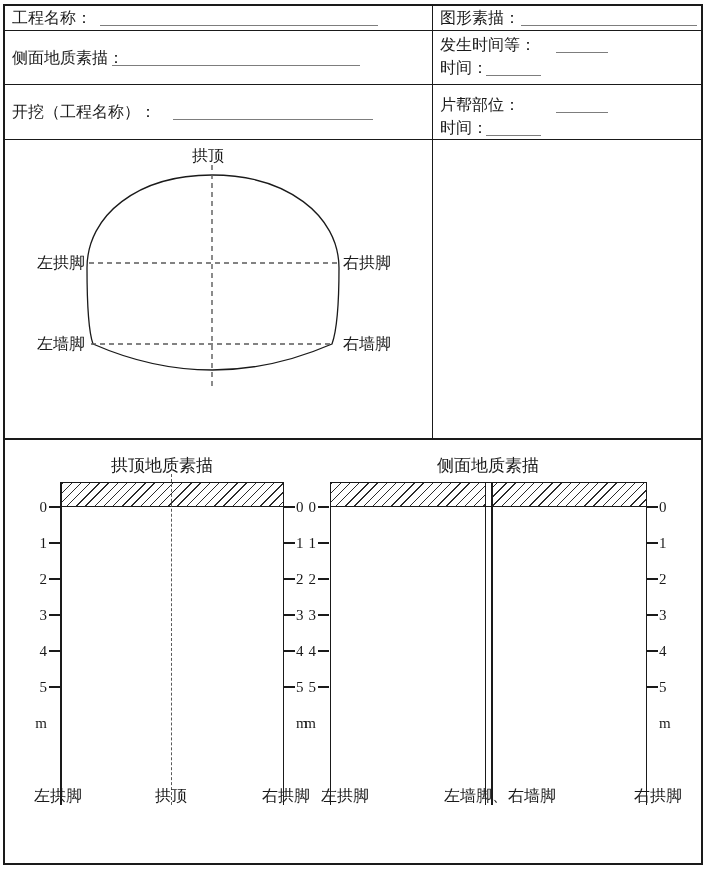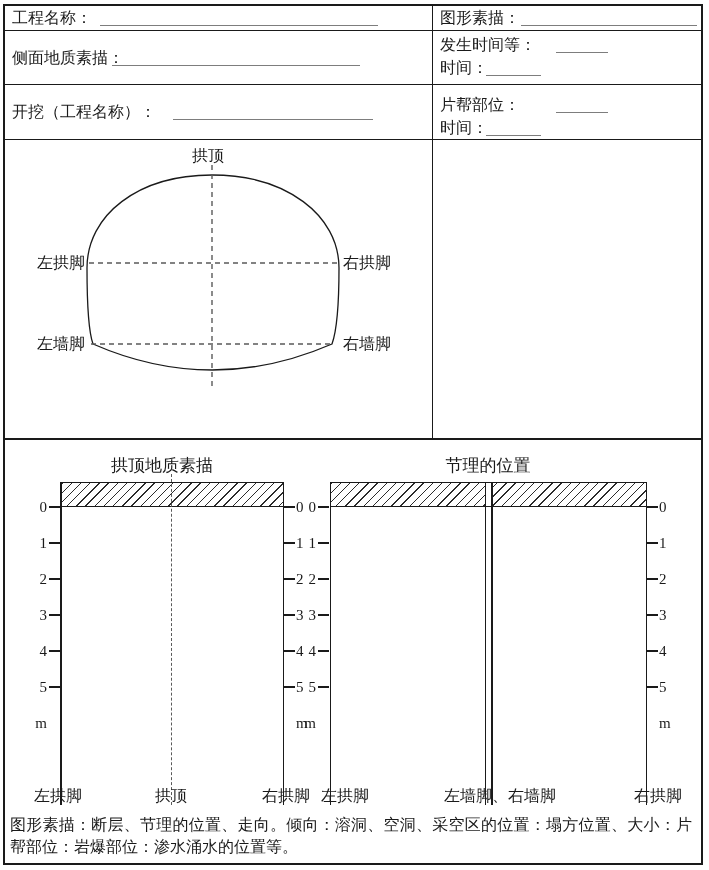--- a/index.html
+++ b/index.html
@@ -75,21 +75,21 @@
     <div class="t-lbl t-right" style="top:113px;">左拱脚</div>
     <div class="t-lbl" style="left:343px;top:113px;">右拱脚</div>
     <div class="t-lbl t-right" style="top:194px;">左墙脚</div>
     <div class="t-lbl" style="left:343px;top:194px;">右墙脚</div>
   </div>
 
 
   <div class="abs" style="left:0;top:440px;width:709px;height:425px;">
 
     <div class="stitle" style="left:156px;margin-left:6px;">拱顶地质素描</div>
-    <div class="stitle" style="left:488px;">节理的位置</div>
+    <div class="stitle" style="left:488px;">侧面地质素描</div>
 
     <div class="hatch" style="left:61px;width:223px;"></div>
     <div class="dashv" style="left:171px;top:34px;height:331px;"></div>
     <div class="axis" style="left:60px;"></div>
     <div class="axis" style="left:282.5px;"></div>
     <div class="ruler left" style="left:61px;">
         <div class="tickmark" style="top: 24px;"></div>
         <span class="ticklabel" style="top: 15px;">0</span>
         <div class="tickmark" style="top: 60px;"></div>
         <span class="ticklabel" style="top: 51px;">1</span>
@@ -156,16 +156,15 @@
         <span class="ticklabel" style="top: 231px;">m</span>
       </div>
 
     <div class="blabel" style="left:58px;">左拱脚</div>
     <div class="blabel" style="left:171px;">拱顶</div>
     <div class="blabel" style="left:286px;">右拱脚</div>
     <div class="blabel" style="left:345px;">左拱脚</div>
     <div class="blabel" style="left:500px;">左墙脚、右墙脚</div>
     <div class="blabel" style="left:658px;">右拱脚</div>
 
-    <div class="footer-note">图形素描：断层、节理的位置、走向。倾向：溶洞、空洞、采空区的位置：塌方位置、大小：片帮部位：岩爆部位：渗水涌水的位置等。</div>
   </div>
 
 </div>
 
 </body></html>

